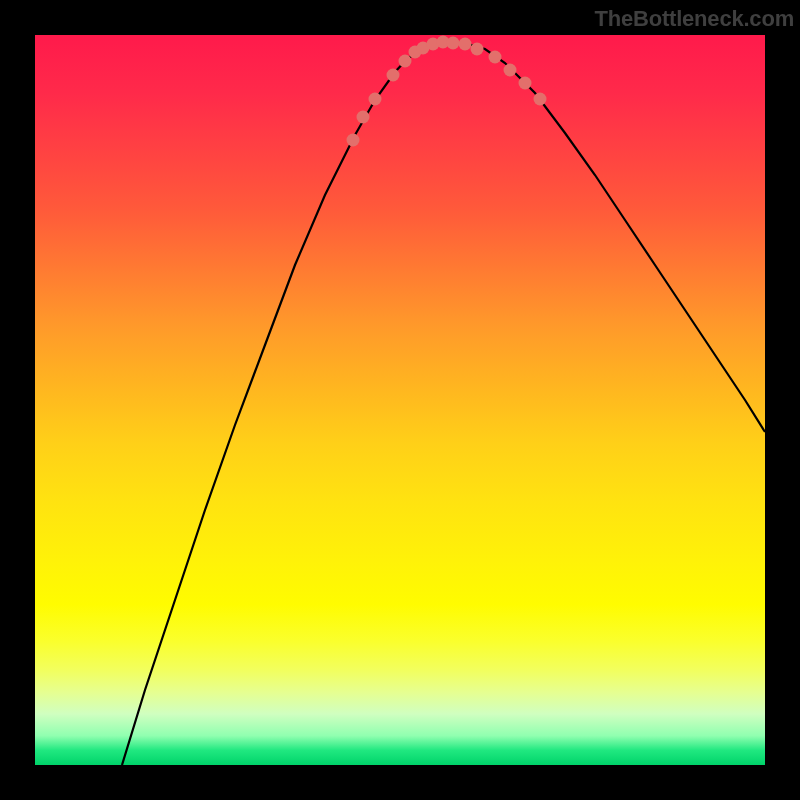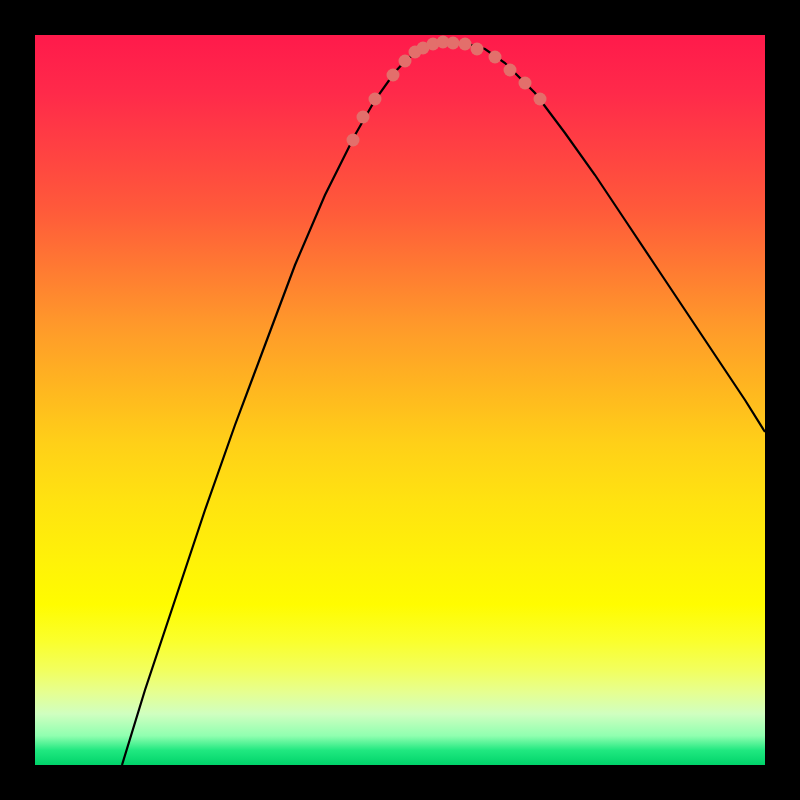--- a/index.html
+++ b/index.html
@@ -61,20 +61,21 @@
     width: 730px;
     height: 730px;
     pointer-events: none;
   }
 </style>
 </head>
 <body>
 
 <div class="frame">
 
+  <div class="watermark">TheBottleneck.com</div>
 
   <div class="plot-area"></div>
 
   <svg class="curve" viewBox="0 0 730 730" preserveAspectRatio="none">
     <path id="curve-path" fill="none" stroke="#000" stroke-width="2.2" d="M87 730 L110 655 L140 565 L170 475 L200 390 L230 310 L260 230 L290 160 L320 100 L340 65 L360 37 L372 24 L385 15 L400 9 L415 7 L430 8 L450 14 L470 28 L500 58 L530 98 L560 140 L590 185 L620 230 L650 275 L680 320 L710 365 L730 397"></path>
     <g id="dots-group">
         <circle cx="318" cy="105" r="6.5" fill="#e36f6b"></circle>
         <circle cx="328" cy="82" r="6.5" fill="#e36f6b"></circle>
         <circle cx="340" cy="64" r="6.5" fill="#e36f6b"></circle>
         <circle cx="358" cy="40" r="6.5" fill="#e36f6b"></circle>

